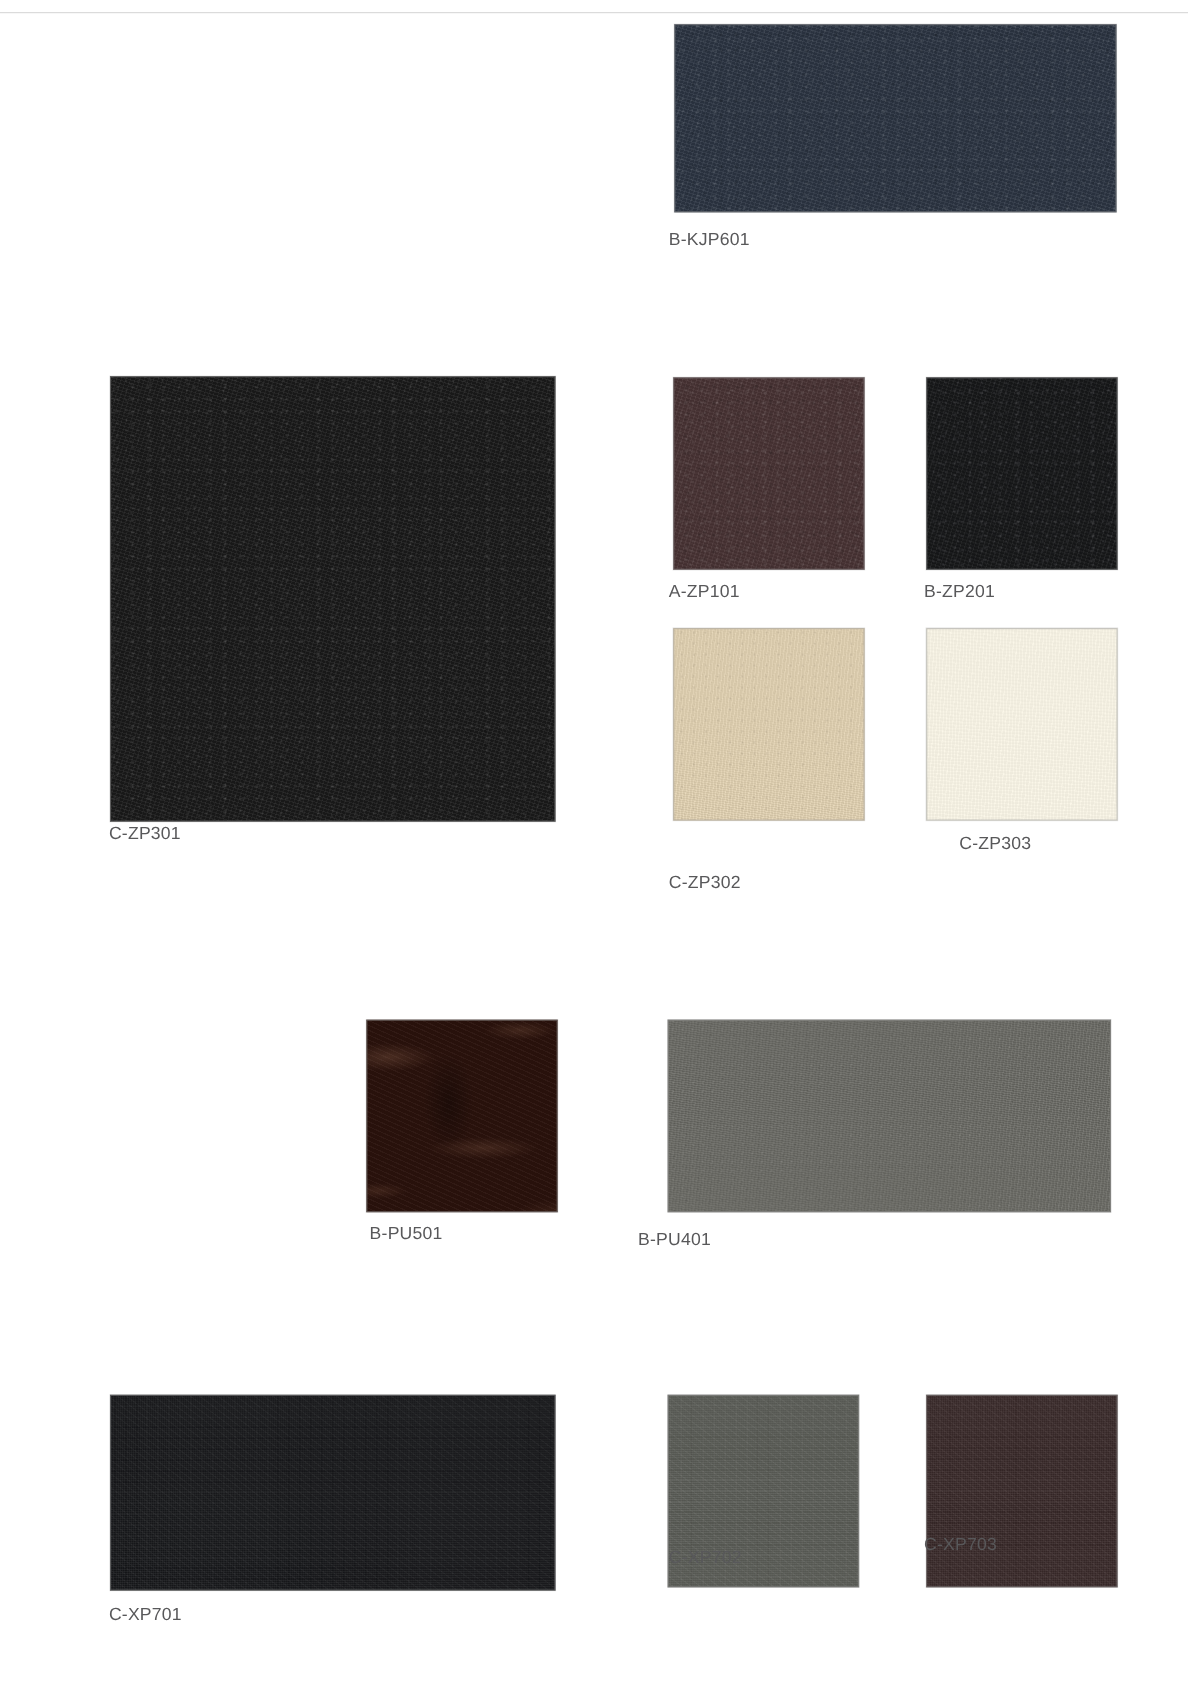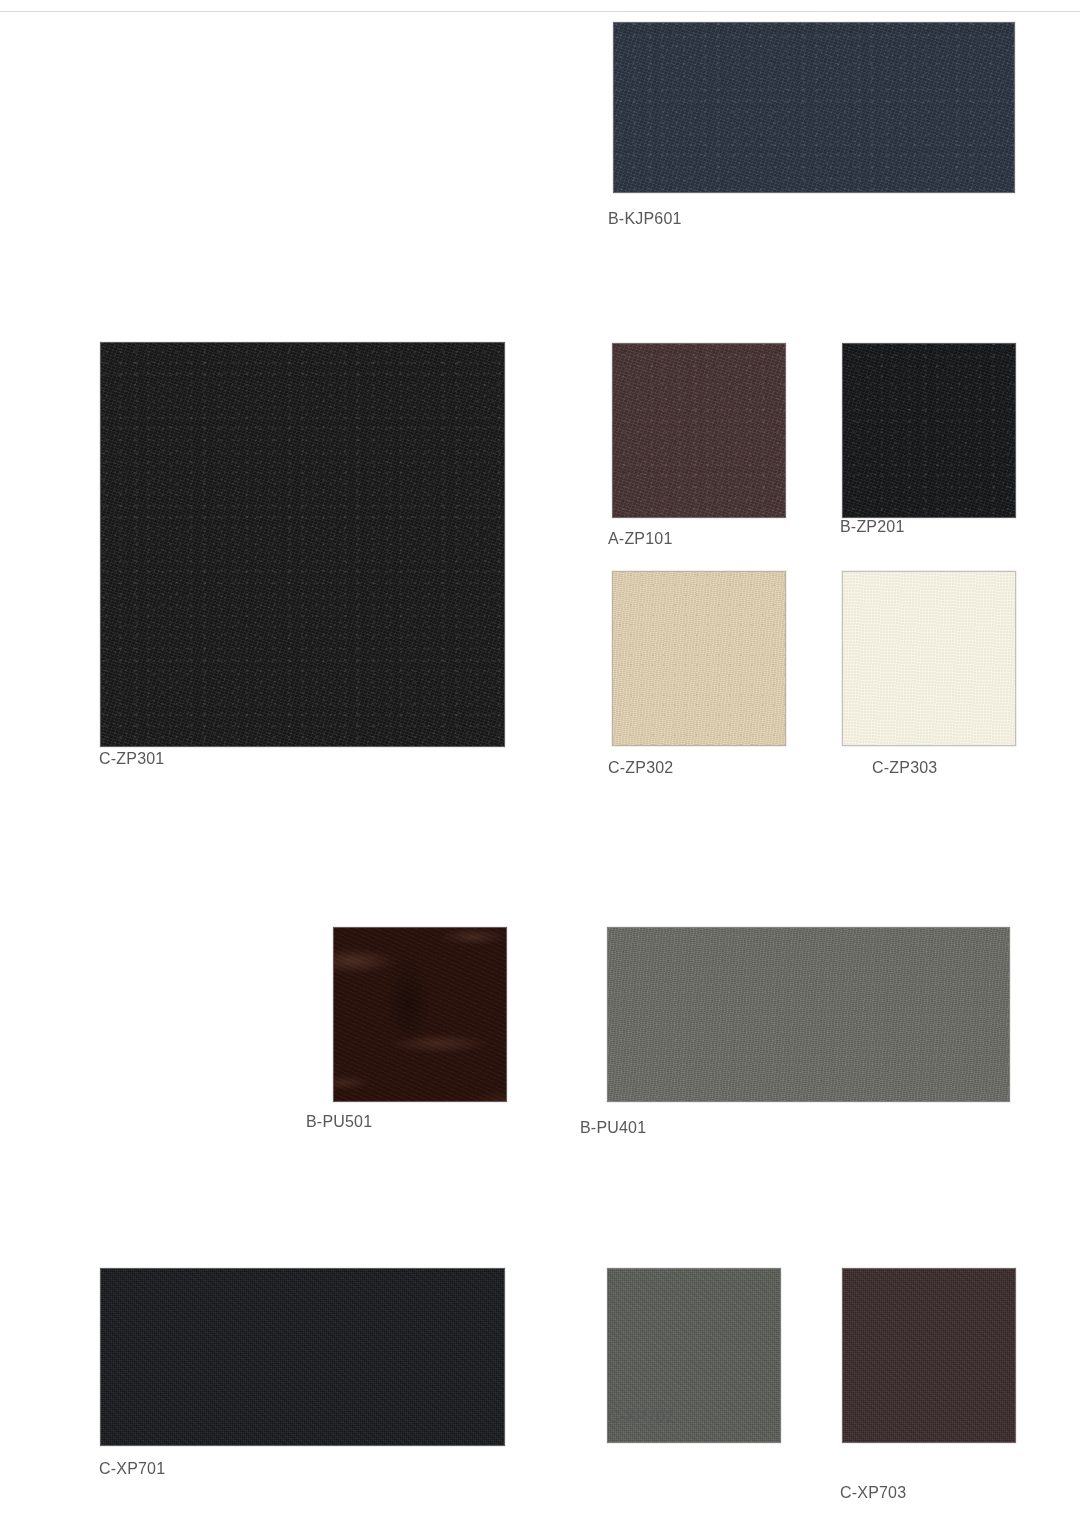--- a/index.html
+++ b/index.html
@@ -140,43 +140,43 @@
         <div class="swatch-chip grain-pebble" style="background: rgb(27, 27, 27);"></div>
       </div>
       <div class="swatch-label" style="left: 99px; top: 750px;">C-ZP301</div>
       <div class="swatch-card" style="left: 612px; top: 343px; width: 174px; height: 175px;">
         <div class="swatch-chip grain-pebble" style="background: rgb(73, 52, 53);"></div>
       </div>
       <div class="swatch-label" style="left: 608px; top: 530px;">A-ZP101</div>
       <div class="swatch-card" style="left: 842px; top: 343px; width: 174px; height: 175px;">
         <div class="swatch-chip grain-pebble" style="background: rgb(23, 24, 26);"></div>
       </div>
-      <div class="swatch-label" style="left: 840px; top: 518px;">B-ZP201</div>
+      <div class="swatch-label" style="left: 840px; top: 530px;">B-ZP201</div>
       <div class="swatch-card" style="left: 612px; top: 571px; width: 174px; height: 175px;">
         <div class="swatch-chip grain-fine" style="background: rgb(230, 213, 180);"></div>
       </div>
-      <div class="swatch-label" style="left: 608px; top: 759px;">C-ZP302</div>
+      <div class="swatch-label" style="left: 608px; top: 794px;">C-ZP302</div>
       <div class="swatch-card" style="left: 842px; top: 571px; width: 174px; height: 175px;">
         <div class="swatch-chip grain-smooth" style="background: rgb(251, 247, 232);"></div>
       </div>
       <div class="swatch-label" style="left: 872px; top: 759px;">C-ZP303</div>
       <div class="swatch-card" style="left: 333px; top: 927px; width: 174px; height: 175px;">
         <div class="swatch-chip grain-marble" style="background: rgb(42, 18, 12);"></div>
       </div>
-      <div class="swatch-label" style="left: 306px; top: 1113px;">B-PU501</div>
+      <div class="swatch-label" style="left: 336px; top: 1113px;">B-PU501</div>
       <div class="swatch-card" style="left: 607px; top: 927px; width: 403px; height: 175px;">
         <div class="swatch-chip grain-fine" style="background: rgb(107, 107, 101);"></div>
       </div>
       <div class="swatch-label" style="left: 580px; top: 1119px;">B-PU401</div>
       <div class="swatch-card" style="left: 100px; top: 1268px; width: 405px; height: 178px;">
         <div class="swatch-chip grain-weave" style="background: rgb(24, 25, 28);"></div>
       </div>
       <div class="swatch-label" style="left: 99px; top: 1460px;">C-XP701</div>
       <div class="swatch-card" style="left: 607px; top: 1268px; width: 174px; height: 175px;">
         <div class="swatch-chip grain-weave" style="background: rgb(93, 95, 89);"></div>
       </div>
       <div class="swatch-label" style="left: 608px; top: 1408px;">C-XP702</div>
       <div class="swatch-card" style="left: 842px; top: 1268px; width: 174px; height: 175px;">
         <div class="swatch-chip grain-weave" style="background: rgb(59, 43, 43);"></div>
       </div>
-      <div class="swatch-label" style="left: 840px; top: 1484px;">C-XP703</div>
+      <div class="swatch-label" style="left: 840px; top: 1396px;">C-XP703</div>
     </div>
 </div>
 
 </body></html>

